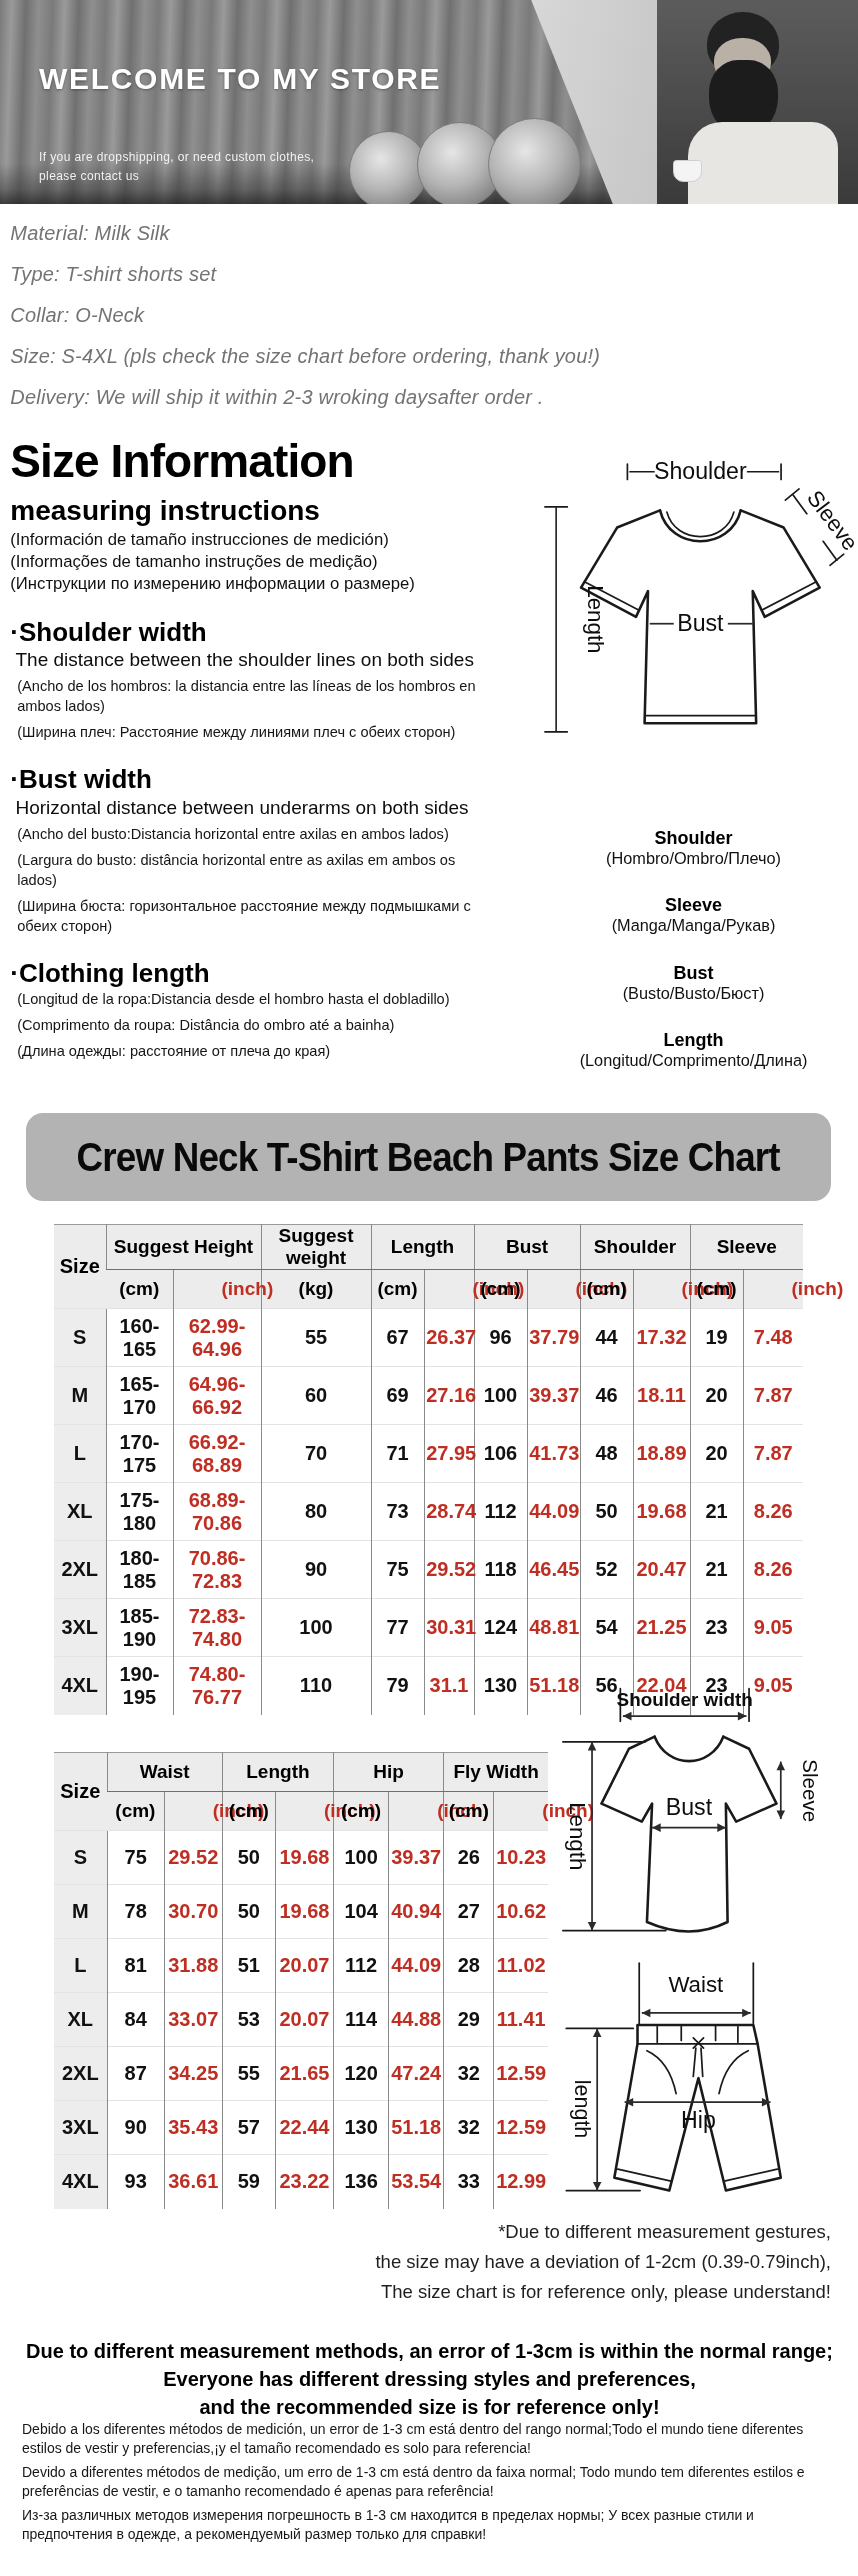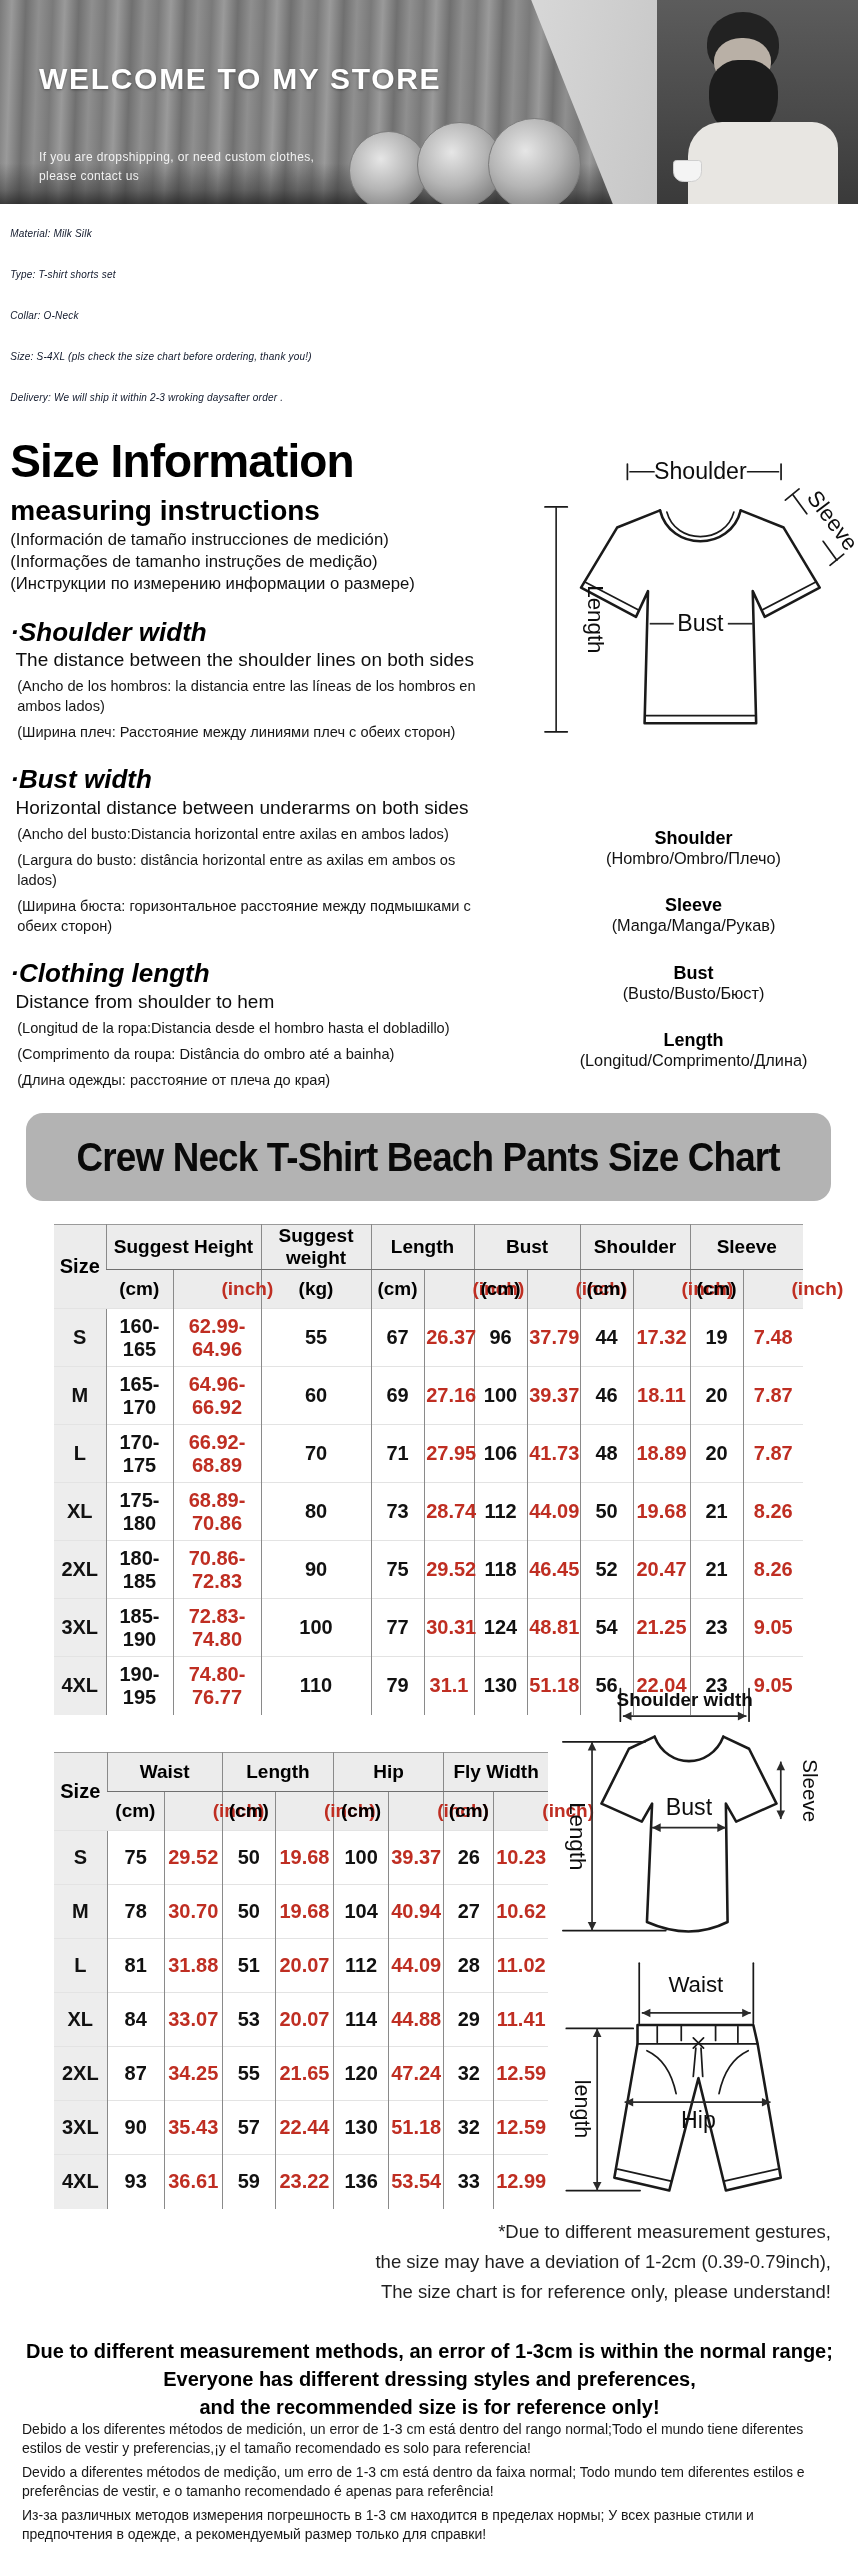--- a/index.html
+++ b/index.html
@@ -48,31 +48,31 @@
     text-shadow:0 0.9px 2.6px rgba(0,0,0,.35);
   }
   .banner-sub{
     position:absolute;left:39px;top:148px;margin:0;
     font-size:12px;line-height:19px;color:#f2f2f2;letter-spacing:0.4px;
   }
 
   
   .product-info{position:absolute;left:10.3px;top:213px;width:824px;}
   .product-info .pi-line{
-    font-style:italic;font-size:10px;color:#0f172a;
+    font-style:italic;font-size:20px;color:#737373;
     height:41px;display:flex;align-items:center;letter-spacing:0.2px;
   }
 
   
   .size-left{position:absolute;left:10.3px;top:434px;width:519px;}
   .si-title{margin:0;font-size:46px;font-weight:700;letter-spacing:-0.9px;color:#000;}
   .si-subtitle{margin:6.9px 0 1.7px 0;font-size:28px;font-weight:700;color:#000;}
   .si-trans{font-size:16.7px;line-height:22px;color:#101010;}
   .si-section{margin-top:22px;}
-  .sec-title{margin:0;font-size:26px;font-weight:700;color:#000;font-style:italic;}
+  .sec-title{margin:0;font-size:26px;font-weight:700;color:#000;}
   .sec-desc{margin:1.7px 0 5.2px 5.2px;font-size:19px;color:#0d0d0d;}
   .sec-trans{margin-left:6.9px;font-size:14.6px;line-height:20px;color:#151515;margin-bottom:6px;width:464px;}
 
   .size-right{position:absolute;left:531px;top:440px;width:325px;}
   .diagram-labels{margin-top:8.6px;}
   .dl-group{text-align:center;margin-bottom:27.5px;}
   .dl-name{font-size:18px;font-weight:700;color:#000;}
   .dl-trans{font-size:16.3px;color:#111;}
 
   svg .outline{fill:none;stroke:#1a1a1a;stroke-width:3;stroke-linejoin:round;stroke-linecap:round;}
@@ -179,21 +179,20 @@
   <div class="si-section">
     <h3 class="sec-title">·Bust width</h3>
     <div class="sec-desc">Horizontal distance between underarms on both sides</div>
     <div class="sec-trans">(Ancho del busto:Distancia horizontal entre axilas en ambos lados)</div>
     <div class="sec-trans">(Largura do busto: distância horizontal entre as axilas em ambos os lados)</div>
     <div class="sec-trans">(Ширина бюста: горизонтальное расстояние между подмышками с обеих сторон)</div>
   </div>
 
   <div class="si-section">
     <h3 class="sec-title">·Clothing length</h3>
-    <div class="sec-desc">Distance from shoulder to hem</div>
     <div class="sec-trans">(Longitud de la ropa:Distancia desde el hombro hasta el dobladillo)</div>
     <div class="sec-trans">(Comprimento da roupa: Distância do ombro até a bainha)</div>
     <div class="sec-trans">(Длина одежды: расстояние от плеча до края)</div>
   </div>
 </div>
 
 <div class="size-right">
   <svg width="325" height="376" viewBox="0 0 378 438">
 
     <line class="thin" x1="112" y1="28" x2="112" y2="46"></line>

